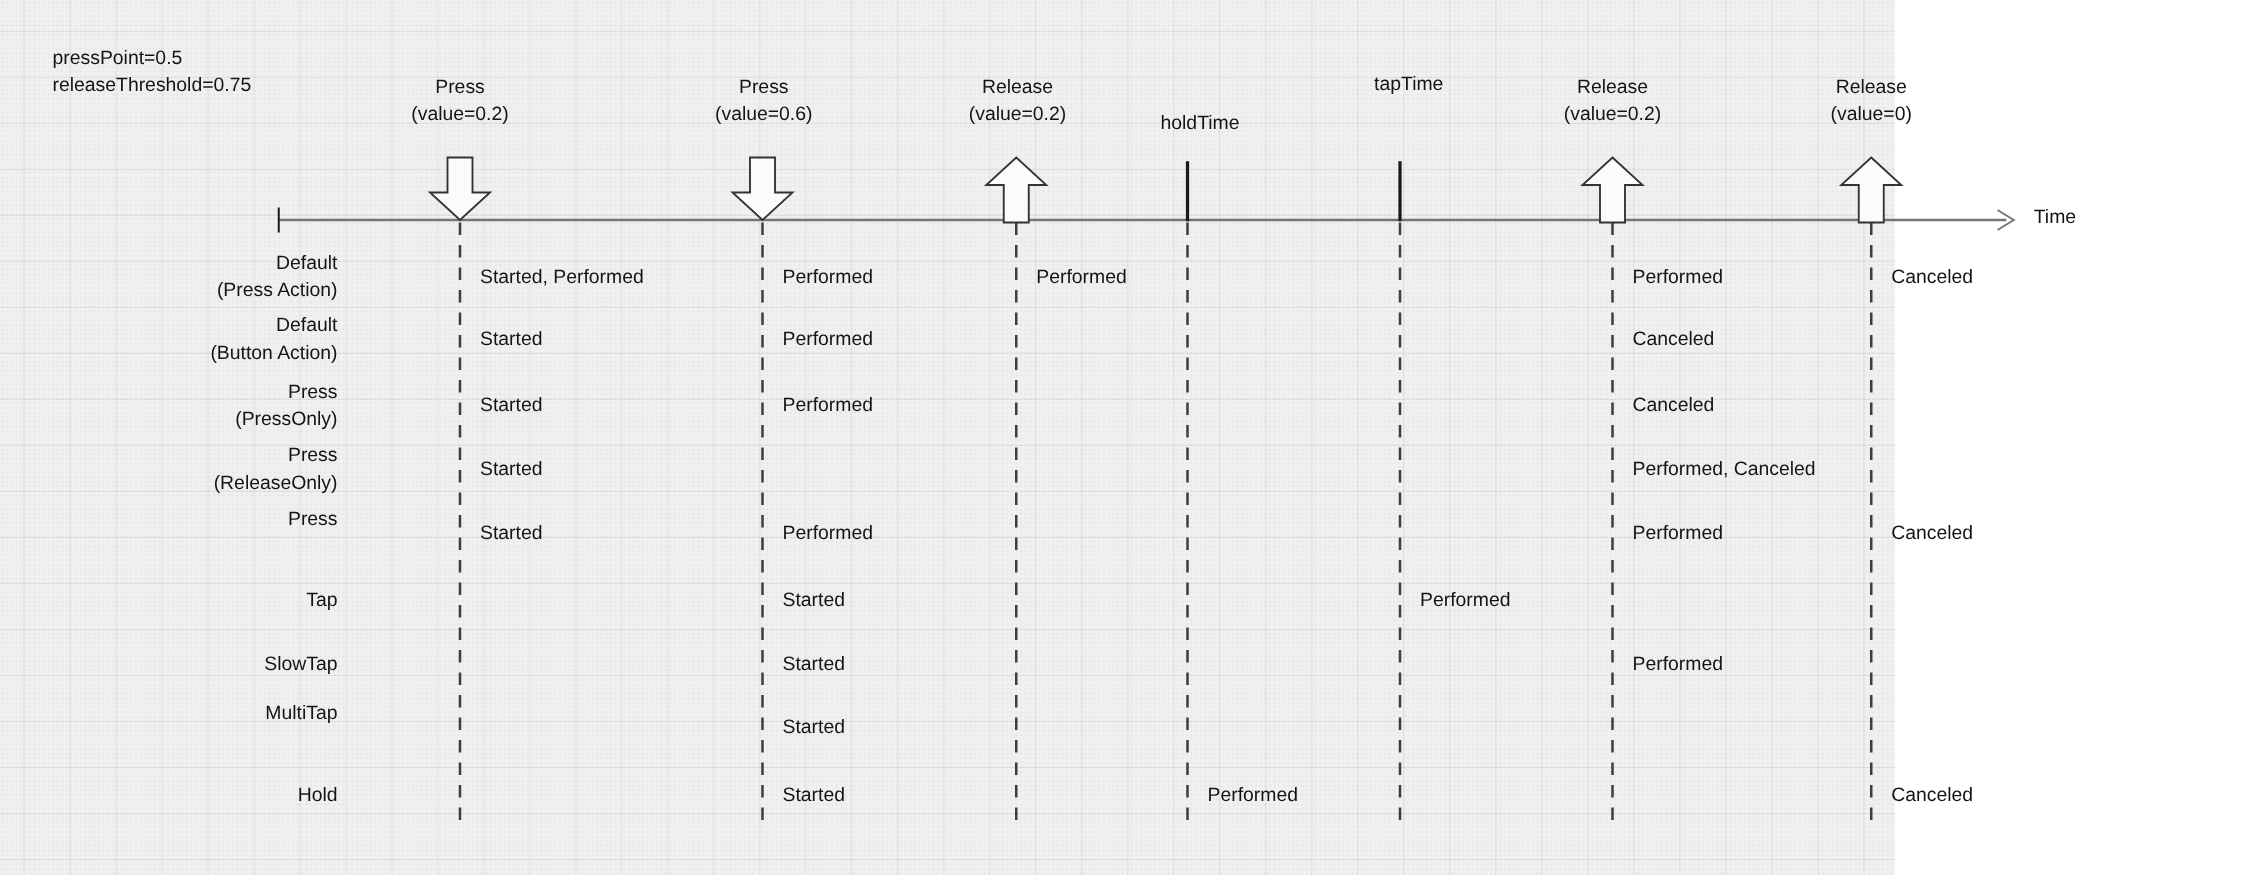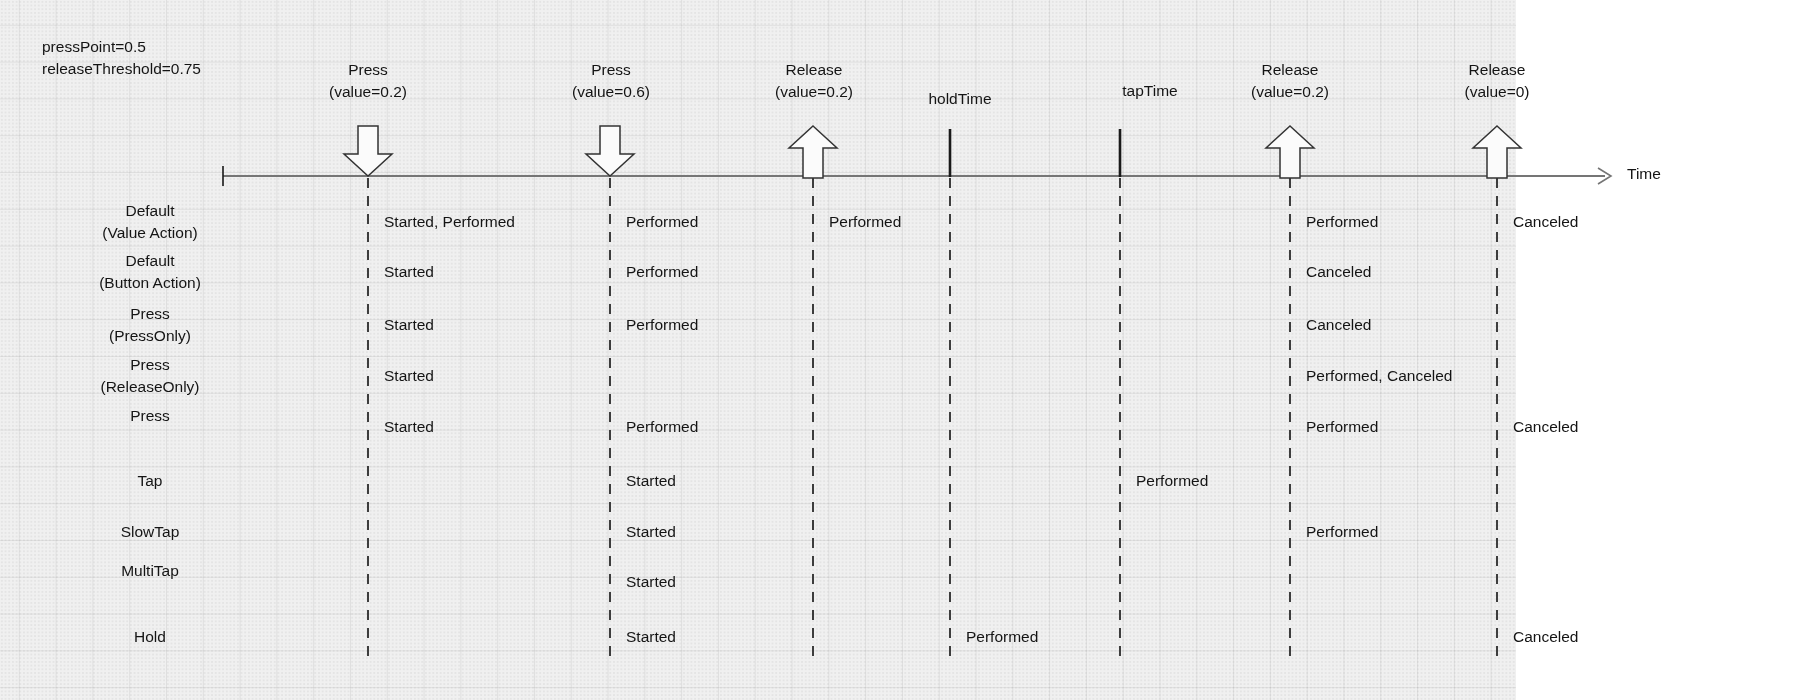--- a/index.html
+++ b/index.html
@@ -41,21 +41,21 @@
     transform: translateX(-50%);
     text-align: center;
     font-size: 15.5px;
     line-height: 22px;
     white-space: nowrap;
   }
   .row-label {
     position: absolute;
     left: 30px;
     width: 240px;
-    text-align: center;
+    text-align: right;
     font-size: 15.5px;
     line-height: 22px;
   }
   .cell {
     position: absolute;
     font-size: 15.5px;
     line-height: 22px;
     white-space: nowrap;
   }
   .time-label {
@@ -104,34 +104,34 @@
         <div>Press</div>
         <div>(value=0.6)</div>
       </div>
       <div class="event-label" style="left: 814px; top: 59px;">
         <div>Release</div>
         <div>(value=0.2)</div>
       </div>
       <div class="event-label" style="left: 960px; top: 88px;">
         <div>holdTime</div>
       </div>
-      <div class="event-label" style="left: 1150px; top: 57px; margin-top: 23px;">
+      <div class="event-label" style="left: 1127px; top: 57px;">
         <div>tapTime</div>
       </div>
       <div class="event-label" style="left: 1290px; top: 59px;">
         <div>Release</div>
         <div>(value=0.2)</div>
       </div>
       <div class="event-label" style="left: 1497px; top: 59px;">
         <div>Release</div>
         <div>(value=0)</div>
       </div>
       <div class="row-label" style="top: 200px;">
         <div>Default</div>
-        <div>(Value Action)</div>
+        <div>(Press Action)</div>
       </div>
       <div class="cell" style="left: 384px; top: 211px;">Started, Performed</div>
       <div class="cell" style="left: 626px; top: 211px;">Performed</div>
       <div class="cell" style="left: 829px; top: 211px;">Performed</div>
       <div class="cell" style="left: 1306px; top: 211px;">Performed</div>
       <div class="cell" style="left: 1513px; top: 211px;">Canceled</div>
       <div class="row-label" style="top: 250px;">
         <div>Default</div>
         <div>(Button Action)</div>
       </div>

